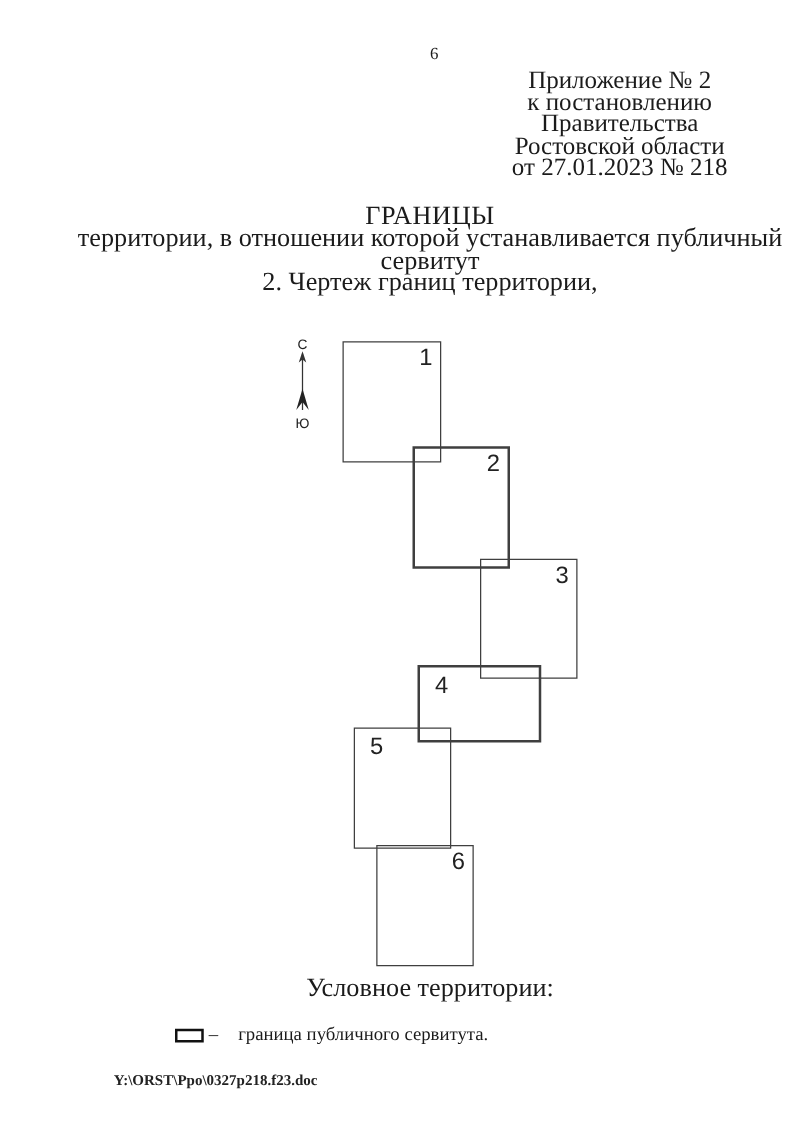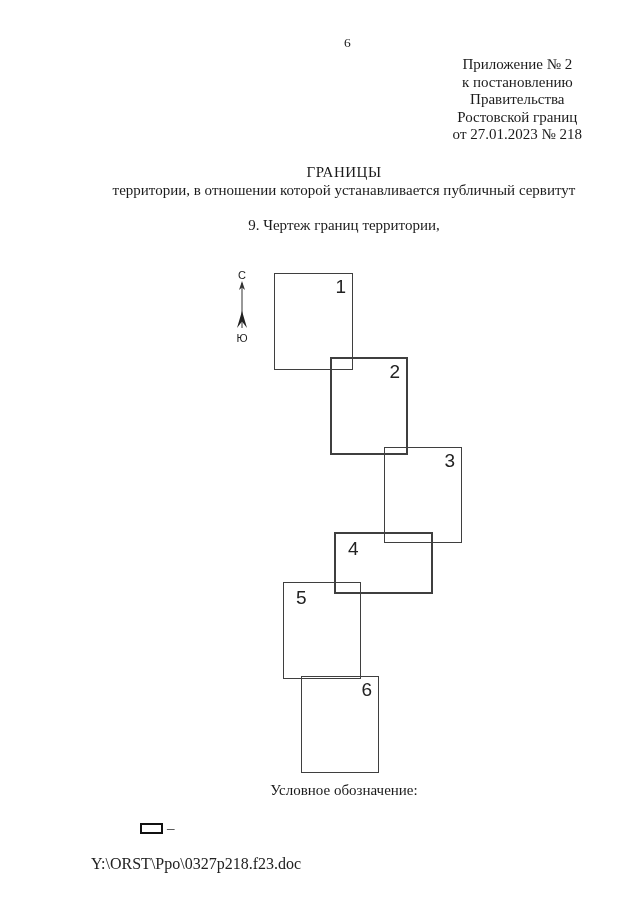--- a/index.html
+++ b/index.html
@@ -18,30 +18,30 @@
     top: 35px;
     left: 344px;
     font-size: 13.5px;
     line-height: 16px;
   }
   .header-block {
     position: absolute;
     top: 56px;
     right: 58px;
     text-align: center;
-    font-size: 15px;
+    font-size: 20px;
     line-height: 17.5px;
     white-space: nowrap;
   }
   .centered {
     position: absolute;
     left: 48px;
     right: 0;
     text-align: center;
-    font-size: 15px;
+    font-size: 21px;
     line-height: 18px;
   }
   .title-block   { top: 163px; }
   .section-block { top: 216px; }
   .legend-title  { top: 781px; }
   .heading { letter-spacing: 0.5px; }
 
   .diagram {
     position: absolute;
     left: 0; top: 0;
@@ -86,47 +86,48 @@
     border: 2px solid #111;
     background: #fff;
   }
   .legend-dash  { margin-left: 4px; }
   .legend-label { margin-left: 16px; }
 
   .footer-path {
     position: absolute;
     left: 91px;
     top: 857px;
-    font-size: 16px;
+    font-size: 12px;
     line-height: 14px;
     color: #222;
+    font-weight: bold;
   }
 </style>
 </head>
 <body>
 
 <div class="page">
 
   <div class="page-number">6</div>
 
   <div class="header-block">
     <div>Приложение № 2</div>
     <div>к постановлению</div>
     <div>Правительства</div>
-    <div>Ростовской границ</div>
+    <div>Ростовской области</div>
     <div>от 27.01.2023 № 218</div>
   </div>
 
   <div class="centered title-block">
     <div class="heading">ГРАНИЦЫ</div>
     <div>территории, в отношении которой устанавливается публичный сервитут</div>
   </div>
 
   <div class="centered section-block">
-    <div>9. Чертеж границ территории,</div>
+    <div>2. Чертеж границ территории,</div>
   </div>
 
   <div class="diagram">
 
     <svg class="compass" width="30" height="85" viewBox="0 0 30 85">
       <text x="14" y="16" text-anchor="middle">С</text>
       <line x1="14" y1="20" x2="14" y2="65" stroke="#333" stroke-width="1"></line>
       <polygon points="14,18 11,27 14,24.5 17,27" fill="#333"></polygon>
       <polygon points="14,48 9,65 14,58.5 19,65" fill="#222"></polygon>
       <text x="14" y="79" text-anchor="middle">Ю</text>
@@ -147,22 +148,23 @@
         </div>
         <div class="parcel" style="left: 283px; top: 582px; width: 78px; height: 97px; border-width: 1px; border-color: rgb(63, 63, 63);">
           <span class="parcel-label tl">5</span>
         </div>
         <div class="parcel" style="left: 301px; top: 676px; width: 78px; height: 97px; border-width: 1.5px; border-color: rgb(63, 63, 63);">
           <span class="parcel-label tr">6</span>
         </div>
       </div>
   </div>
 
-  <div class="centered legend-title">Условное обозначение:</div>
+  <div class="centered legend-title">Условное территории:</div>
 
   <div class="legend-row">
     <span class="legend-symbol"></span>
     <span class="legend-dash">–</span>
+    <span class="legend-label">граница публичного сервитута.</span>
   </div>
 
   <div class="footer-path">Y:\ORST\Ppo\0327p218.f23.doc</div>
 
 </div>
 
 </body></html>

